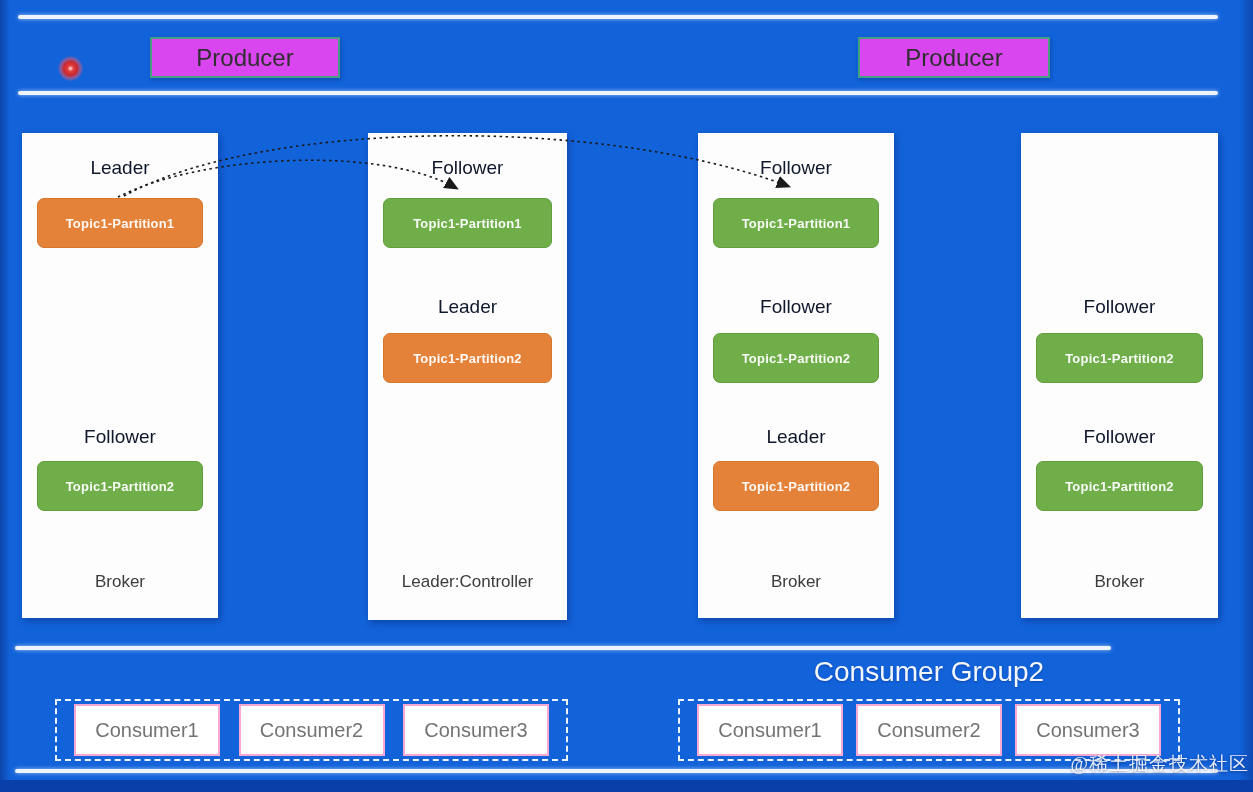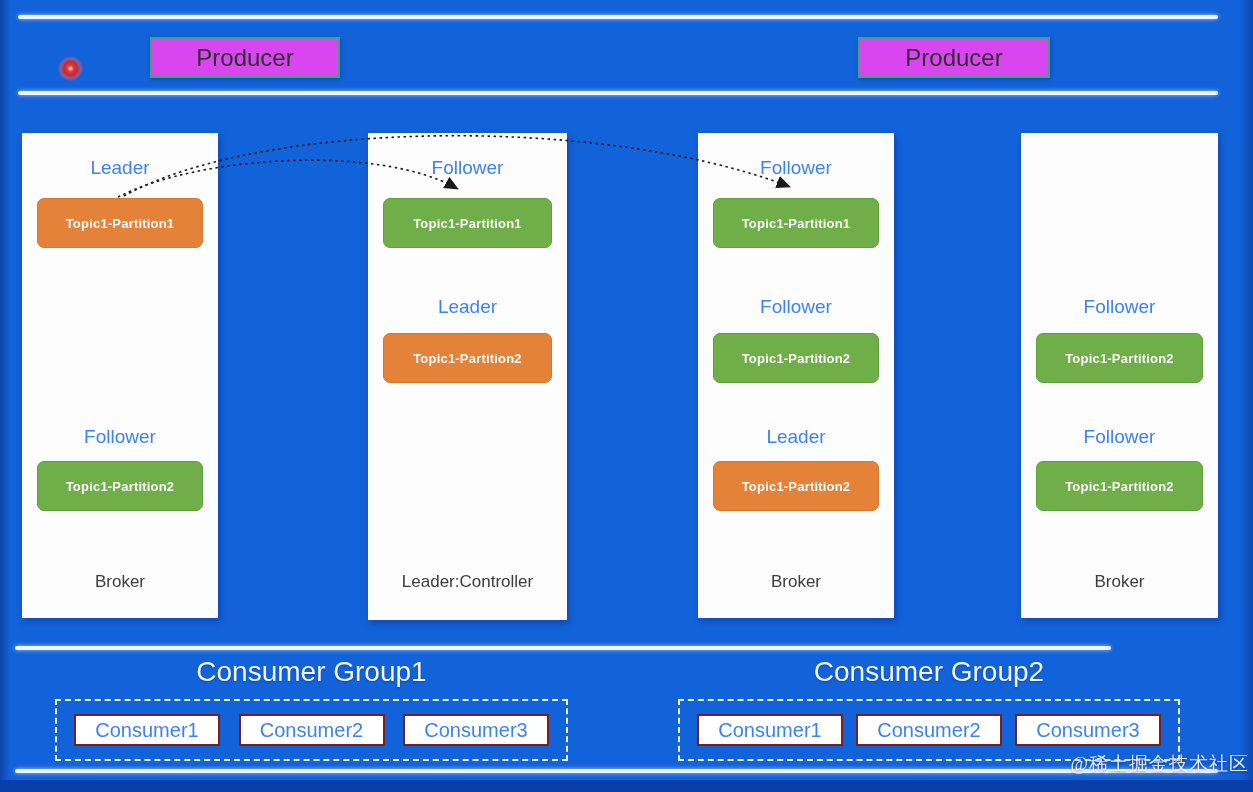--- a/index.html
+++ b/index.html
@@ -34,21 +34,21 @@
   .producer.p2{left:858px;width:192px;}
 
   
   .col{position:absolute;top:133px;height:485px;background:#fdfdfd;
        box-shadow:2px 3px 7px rgba(0,10,60,.30);}
   .col.c1{left:22px;width:196px;}
   .col.c2{left:368px;width:199px;height:487px;}
   .col.c3{left:698px;width:196px;}
   .col.c4{left:1021px;width:197px;}
 
-  .role{position:absolute;left:0;right:0;text-align:center;font-size:19px;color:#3b82f6;
+  .role{position:absolute;left:0;right:0;text-align:center;font-size:19px;color:#0f172a;
         line-height:30px;}
   .role.sA{top:20px;} .role.sB{top:159px;} .role.sC{top:289px;}
 
   .part{position:absolute;left:15px;right:15px;height:50px;box-sizing:border-box;
         display:flex;align-items:center;justify-content:center;
         font-size:13px;font-weight:bold;letter-spacing:.2px;color:rgba(255,255,255,.95);border-radius:7px;}
   .part.bA{top:65px;} .part.bB{top:200px;} .part.bC{top:328px;}
   .part.orange{background:#e5823a;border:1px solid #d8772b;}
   .part.green{background:#6fae49;border:1px solid #619f3c;}
 
@@ -63,23 +63,23 @@
             color:#f2f7ff;text-shadow:0 1px 2px rgba(0,20,90,.35);}
   .cg-title.g1{left:55px;width:513px;}
   .cg-title.g2{left:678px;width:502px;}
 
   .cg-box{position:absolute;top:699px;height:62px;box-sizing:border-box;
           border:2px dashed rgba(255,255,255,.92);
           display:flex;align-items:center;justify-content:space-between;padding:0 17px;}
   .cg-box.g1{left:55px;width:513px;}
   .cg-box.g2{left:678px;width:502px;}
 
-  .consumer{width:146px;height:32px;box-sizing:border-box;background:#ffffff;
-            border:2px solid #7f1d1d;display:flex;align-items:center;justify-content:center;
-            font-size:20px;color:#3b82f6;}
+  .consumer{width:146px;height:52px;box-sizing:border-box;background:#ffffff;
+            border:2px solid #f9a8d4;display:flex;align-items:center;justify-content:center;
+            font-size:20px;color:#737373;}
 
   
   .watermark{position:absolute;right:4px;top:751px;font-size:19px;letter-spacing:1px;
              color:rgba(255,255,255,.88);text-shadow:0 1px 3px rgba(0,0,60,.45);font-family:Liberation Serif, serif;}
 </style>
 </head>
 <body>
 
 <div class="stage">
 
@@ -133,21 +133,20 @@
   <svg class="arrows" width="1253" height="792" viewBox="0 0 1253 792">
     <defs>
       <marker id="ah" markerWidth="9" markerHeight="8" refX="7" refY="4" orient="auto">
         <path d="M0,0 L9,4 L0,8 z" fill="#1a1a1a"></path>
       </marker>
     </defs>
     <path d="M 118 197 C 200 155, 380 145, 456 188" fill="none" stroke="#1a1a1a" stroke-width="1.6" stroke-dasharray="2.5 3.5" marker-end="url(#ah)"></path>
     <path d="M 124 196 C 260 120, 600 115, 788 186" fill="none" stroke="#1a1a1a" stroke-width="1.6" stroke-dasharray="2.5 3.5" marker-end="url(#ah)"></path>
   </svg>
 
-  <div class="cg-title g1">Consumer Group1</div>
   <div class="cg-box g1">
     <div class="consumer">Consumer1</div>
     <div class="consumer">Consumer2</div>
     <div class="consumer">Consumer3</div>
   </div>
 
   <div class="cg-title g2">Consumer Group2</div>
   <div class="cg-box g2">
     <div class="consumer">Consumer1</div>
     <div class="consumer">Consumer2</div>

